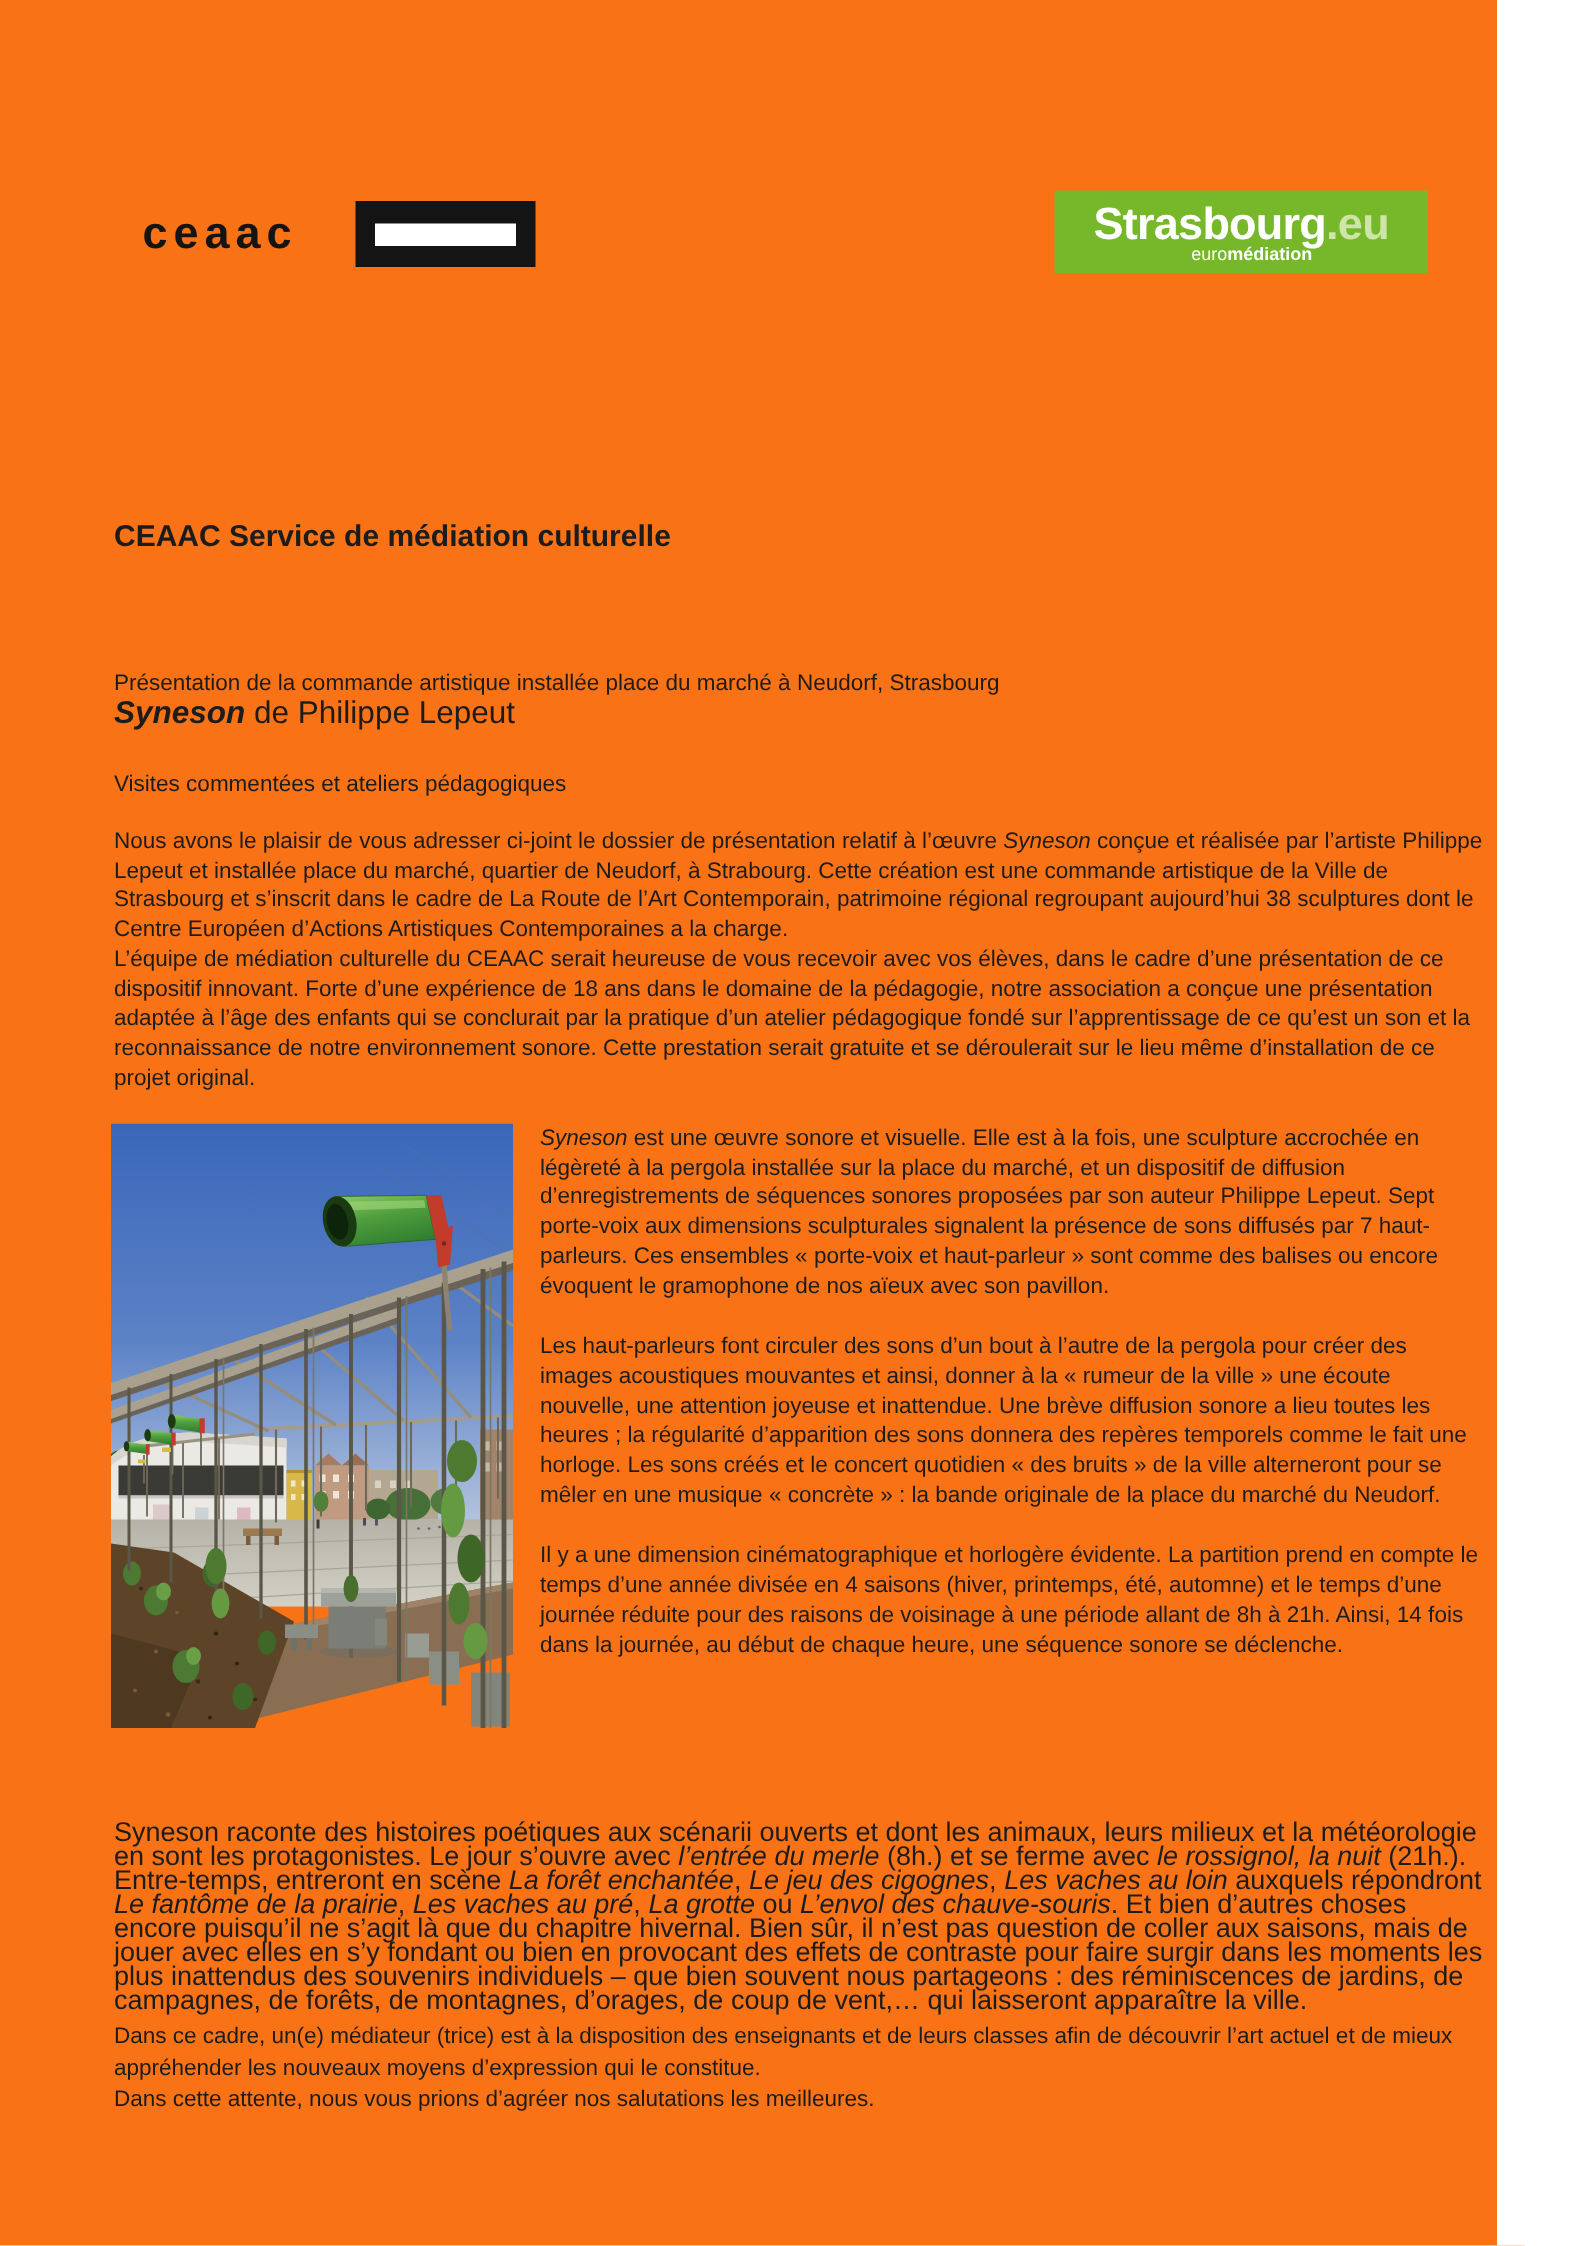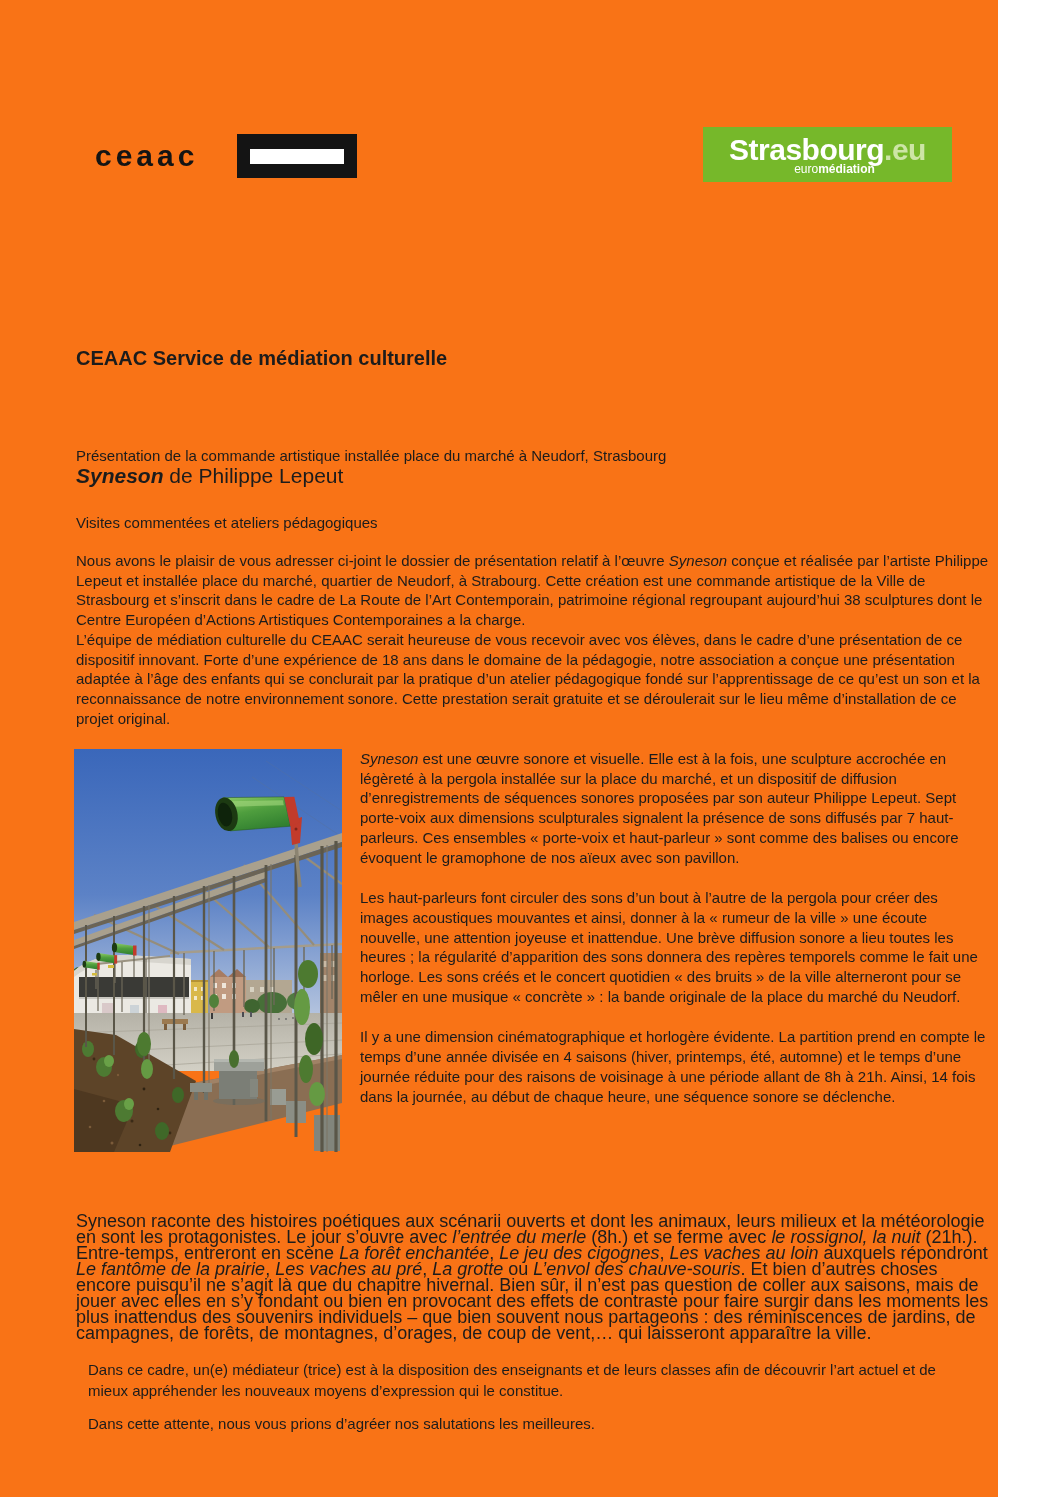--- a/index.html
+++ b/index.html
@@ -26,21 +26,21 @@
   .sub3{position:absolute;left:76px;top:514px;font-size:15px;}
   
   .intro{position:absolute;left:76px;top:551px;width:915px;font-size:15px;line-height:19.7px;}
   .intro p{margin:0;}
   .media-photo{position:absolute;left:74px;top:749px;width:268px;height:403px;display:block;}
   .side-col{position:absolute;left:360px;top:749px;width:630px;font-size:15px;line-height:19.7px;}
   .side-col p{margin:0 0 21px 0;}
   .wide{position:absolute;left:76px;top:1213px;width:915px;font-size:18px;line-height:16px;}
   .wide p{margin:0;}
   .closing{position:absolute;left:76px;top:1348px;width:915px;font-size:15px;line-height:20.8px;}
-  .closing p{margin:12px;}
+  .closing p{margin:0;}
   i{font-style:italic;}
 </style>
 </head>
 <body>
 
 <div class="page">
 
   <div class="ceaac-logo">ceaac</div>
   <div class="black-logo">
     <div class="bar"></div>

